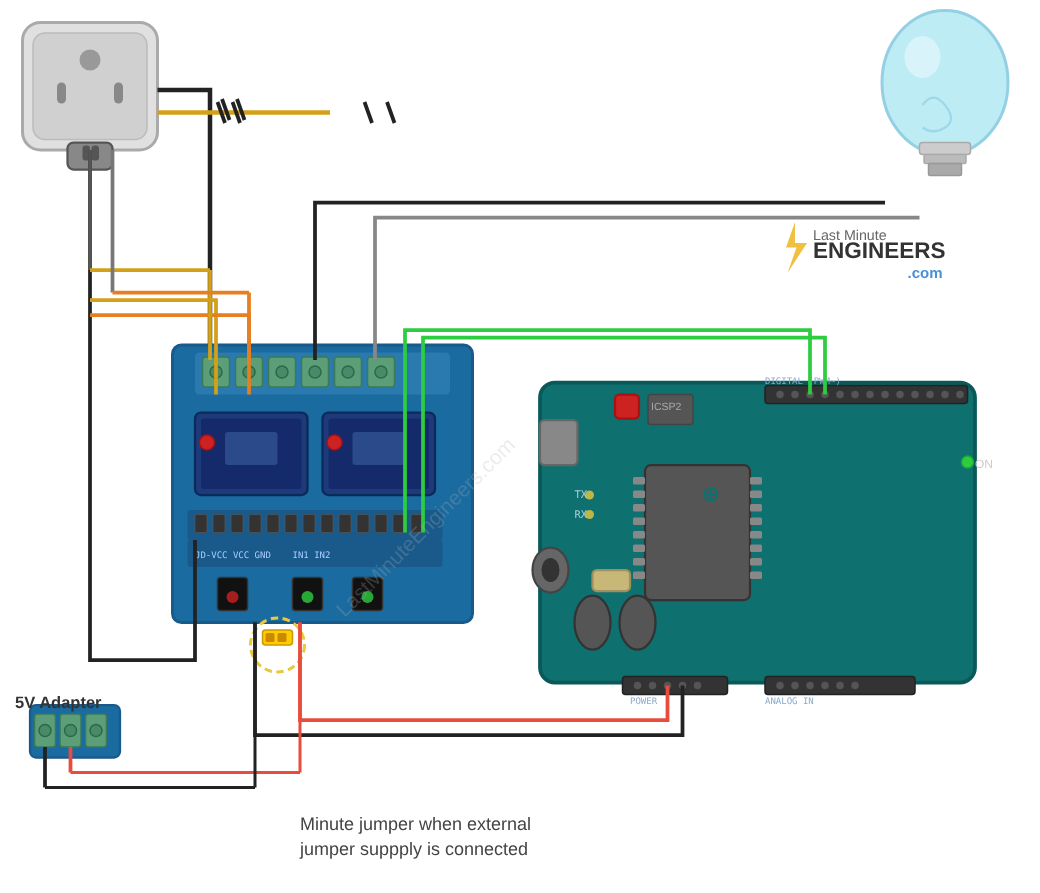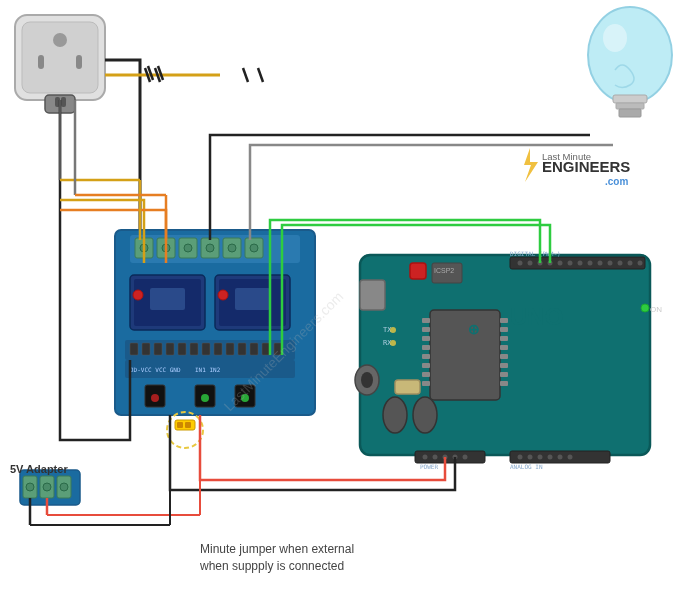--- a/index.html
+++ b/index.html
@@ -298,16 +298,16 @@
     <text x="605" y="185" font-size="10" fill="#4a90d9" font-weight="bold" font-family="Arial">.com</text>
 
     <text x="200" y="300" font-size="14" fill="rgba(180,180,180,0.25)" font-family="Arial" transform="rotate(-45, 350, 320)">LastMinuteEngineers.com</text>
 
   </svg>
 
   <div class="adapter-label">5V Adapter</div>
 
   <div class="bottom-note">
     <span>Minute jumper when external</span><br>
-    <span>when suppply is connected</span>
+    <span>jumper suppply is connected</span>
   </div>
 
 </div>
 
 </body></html>

